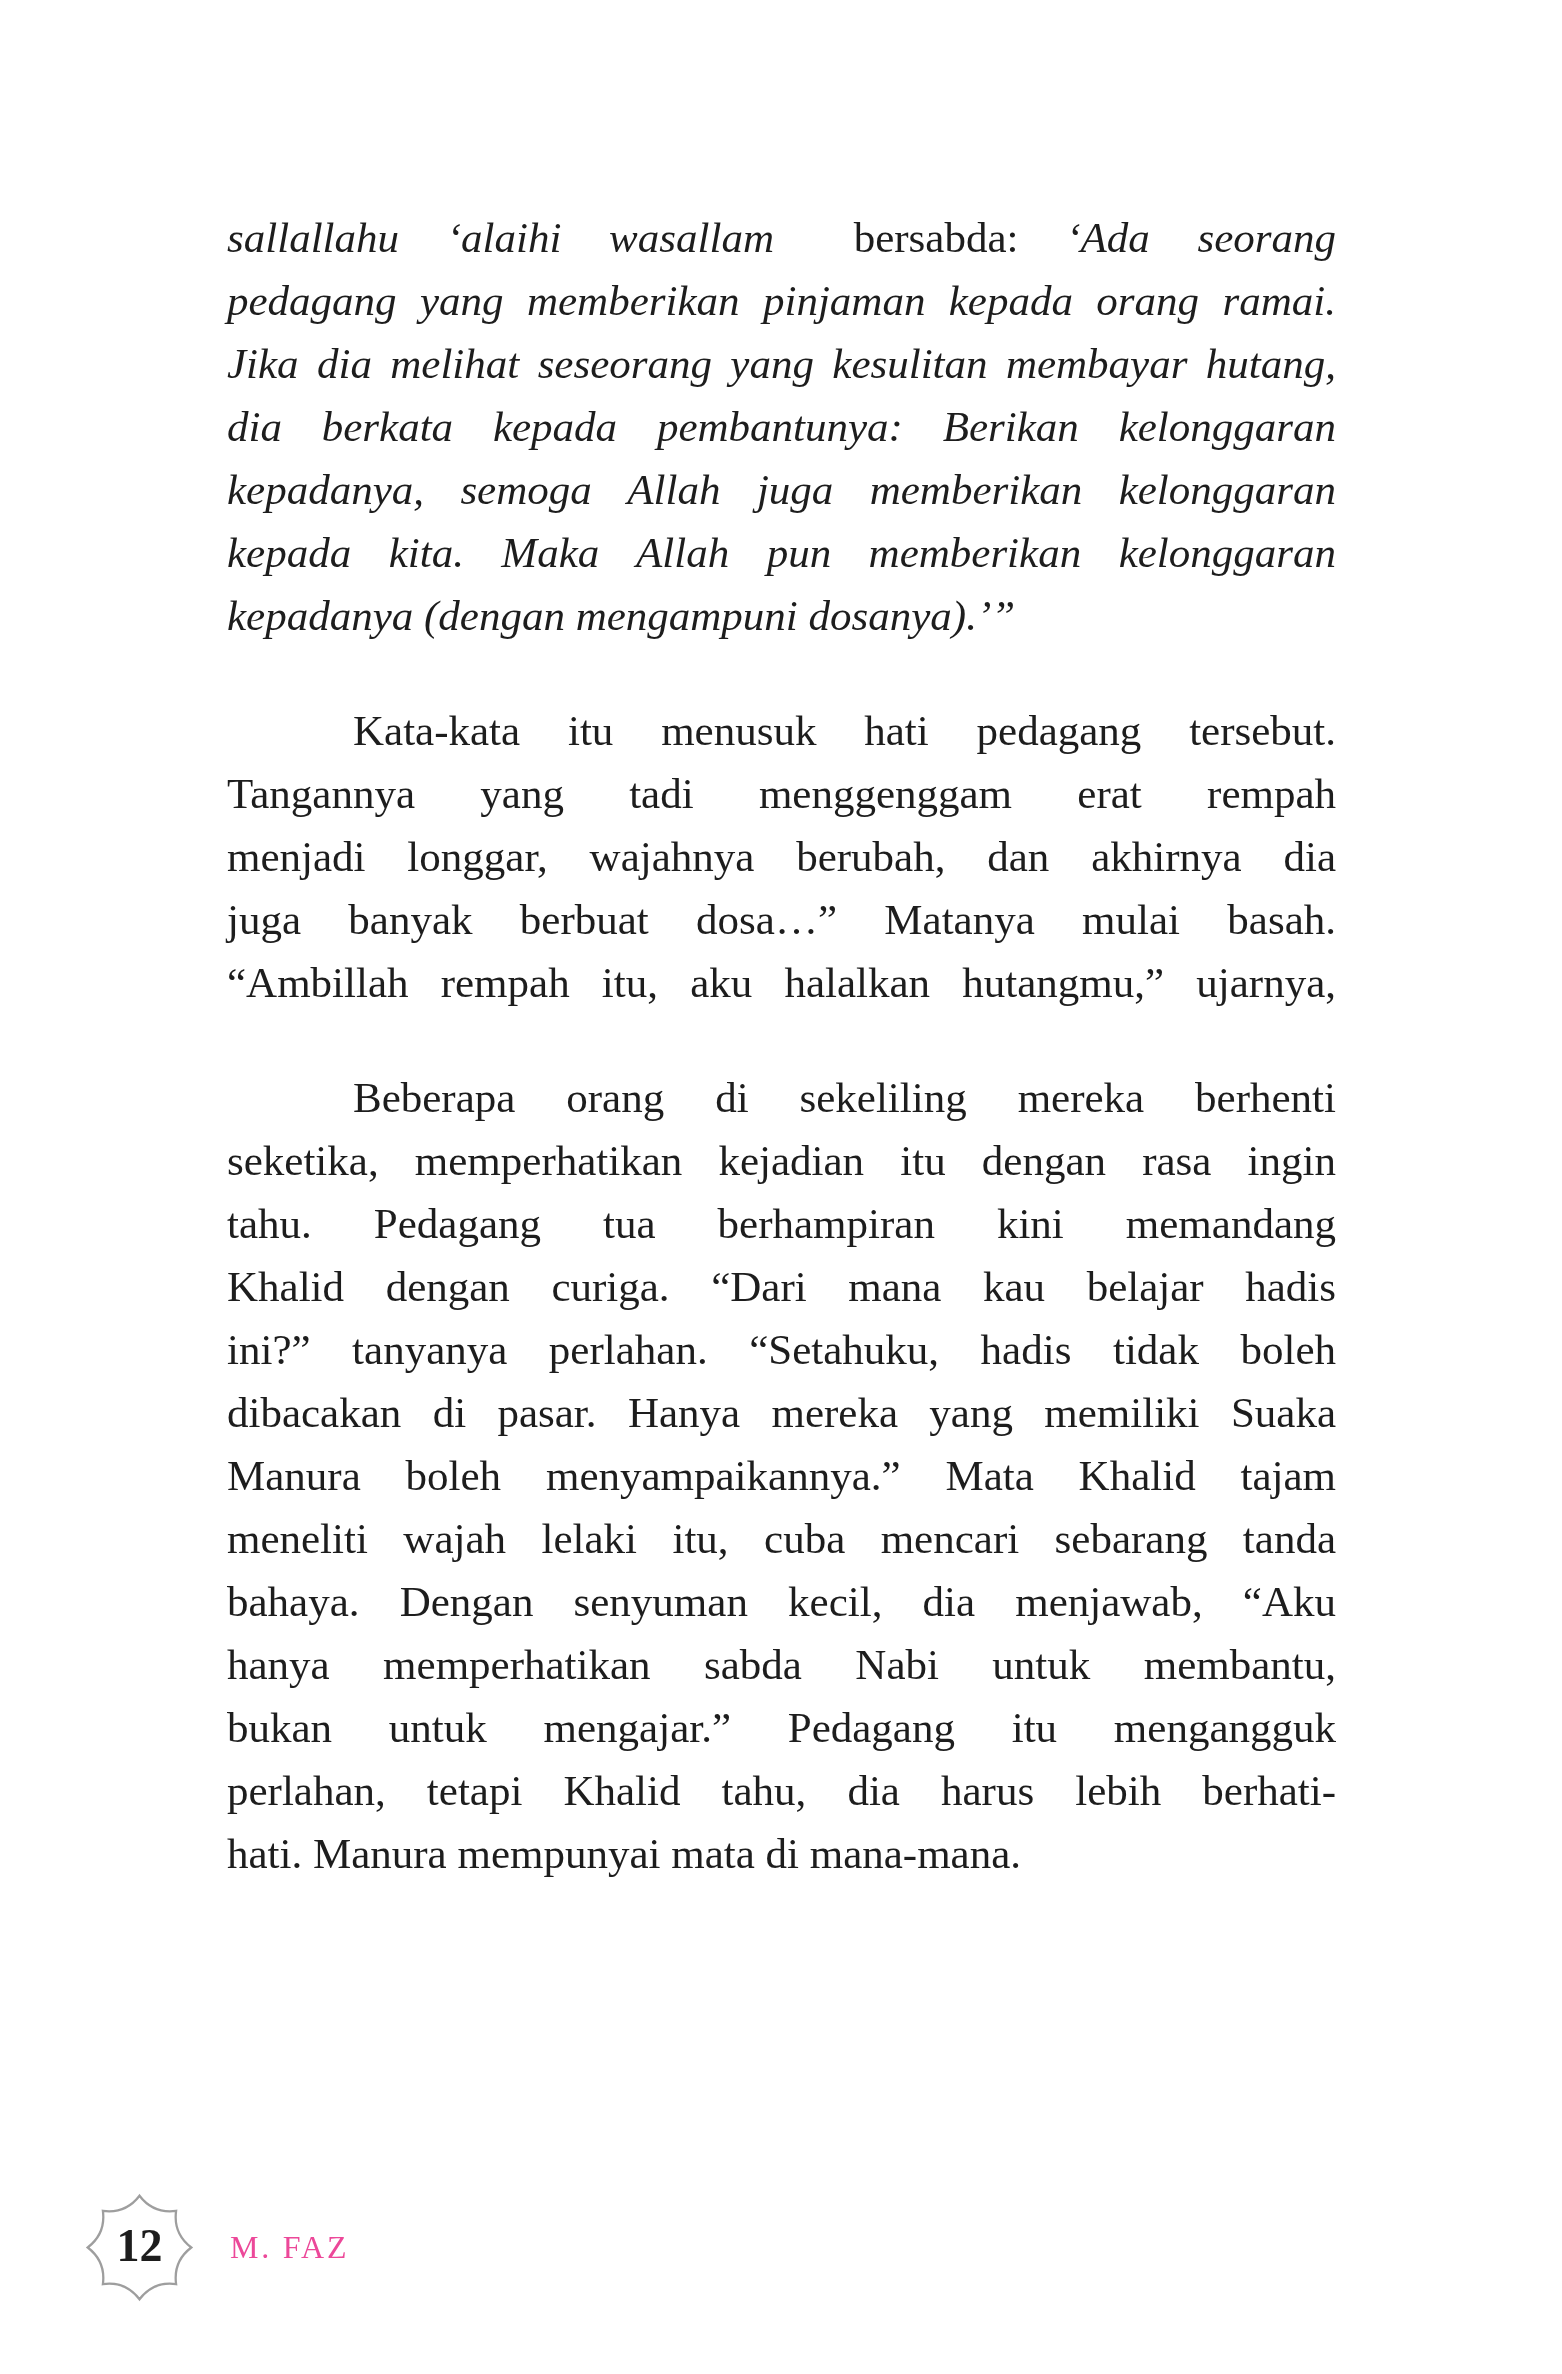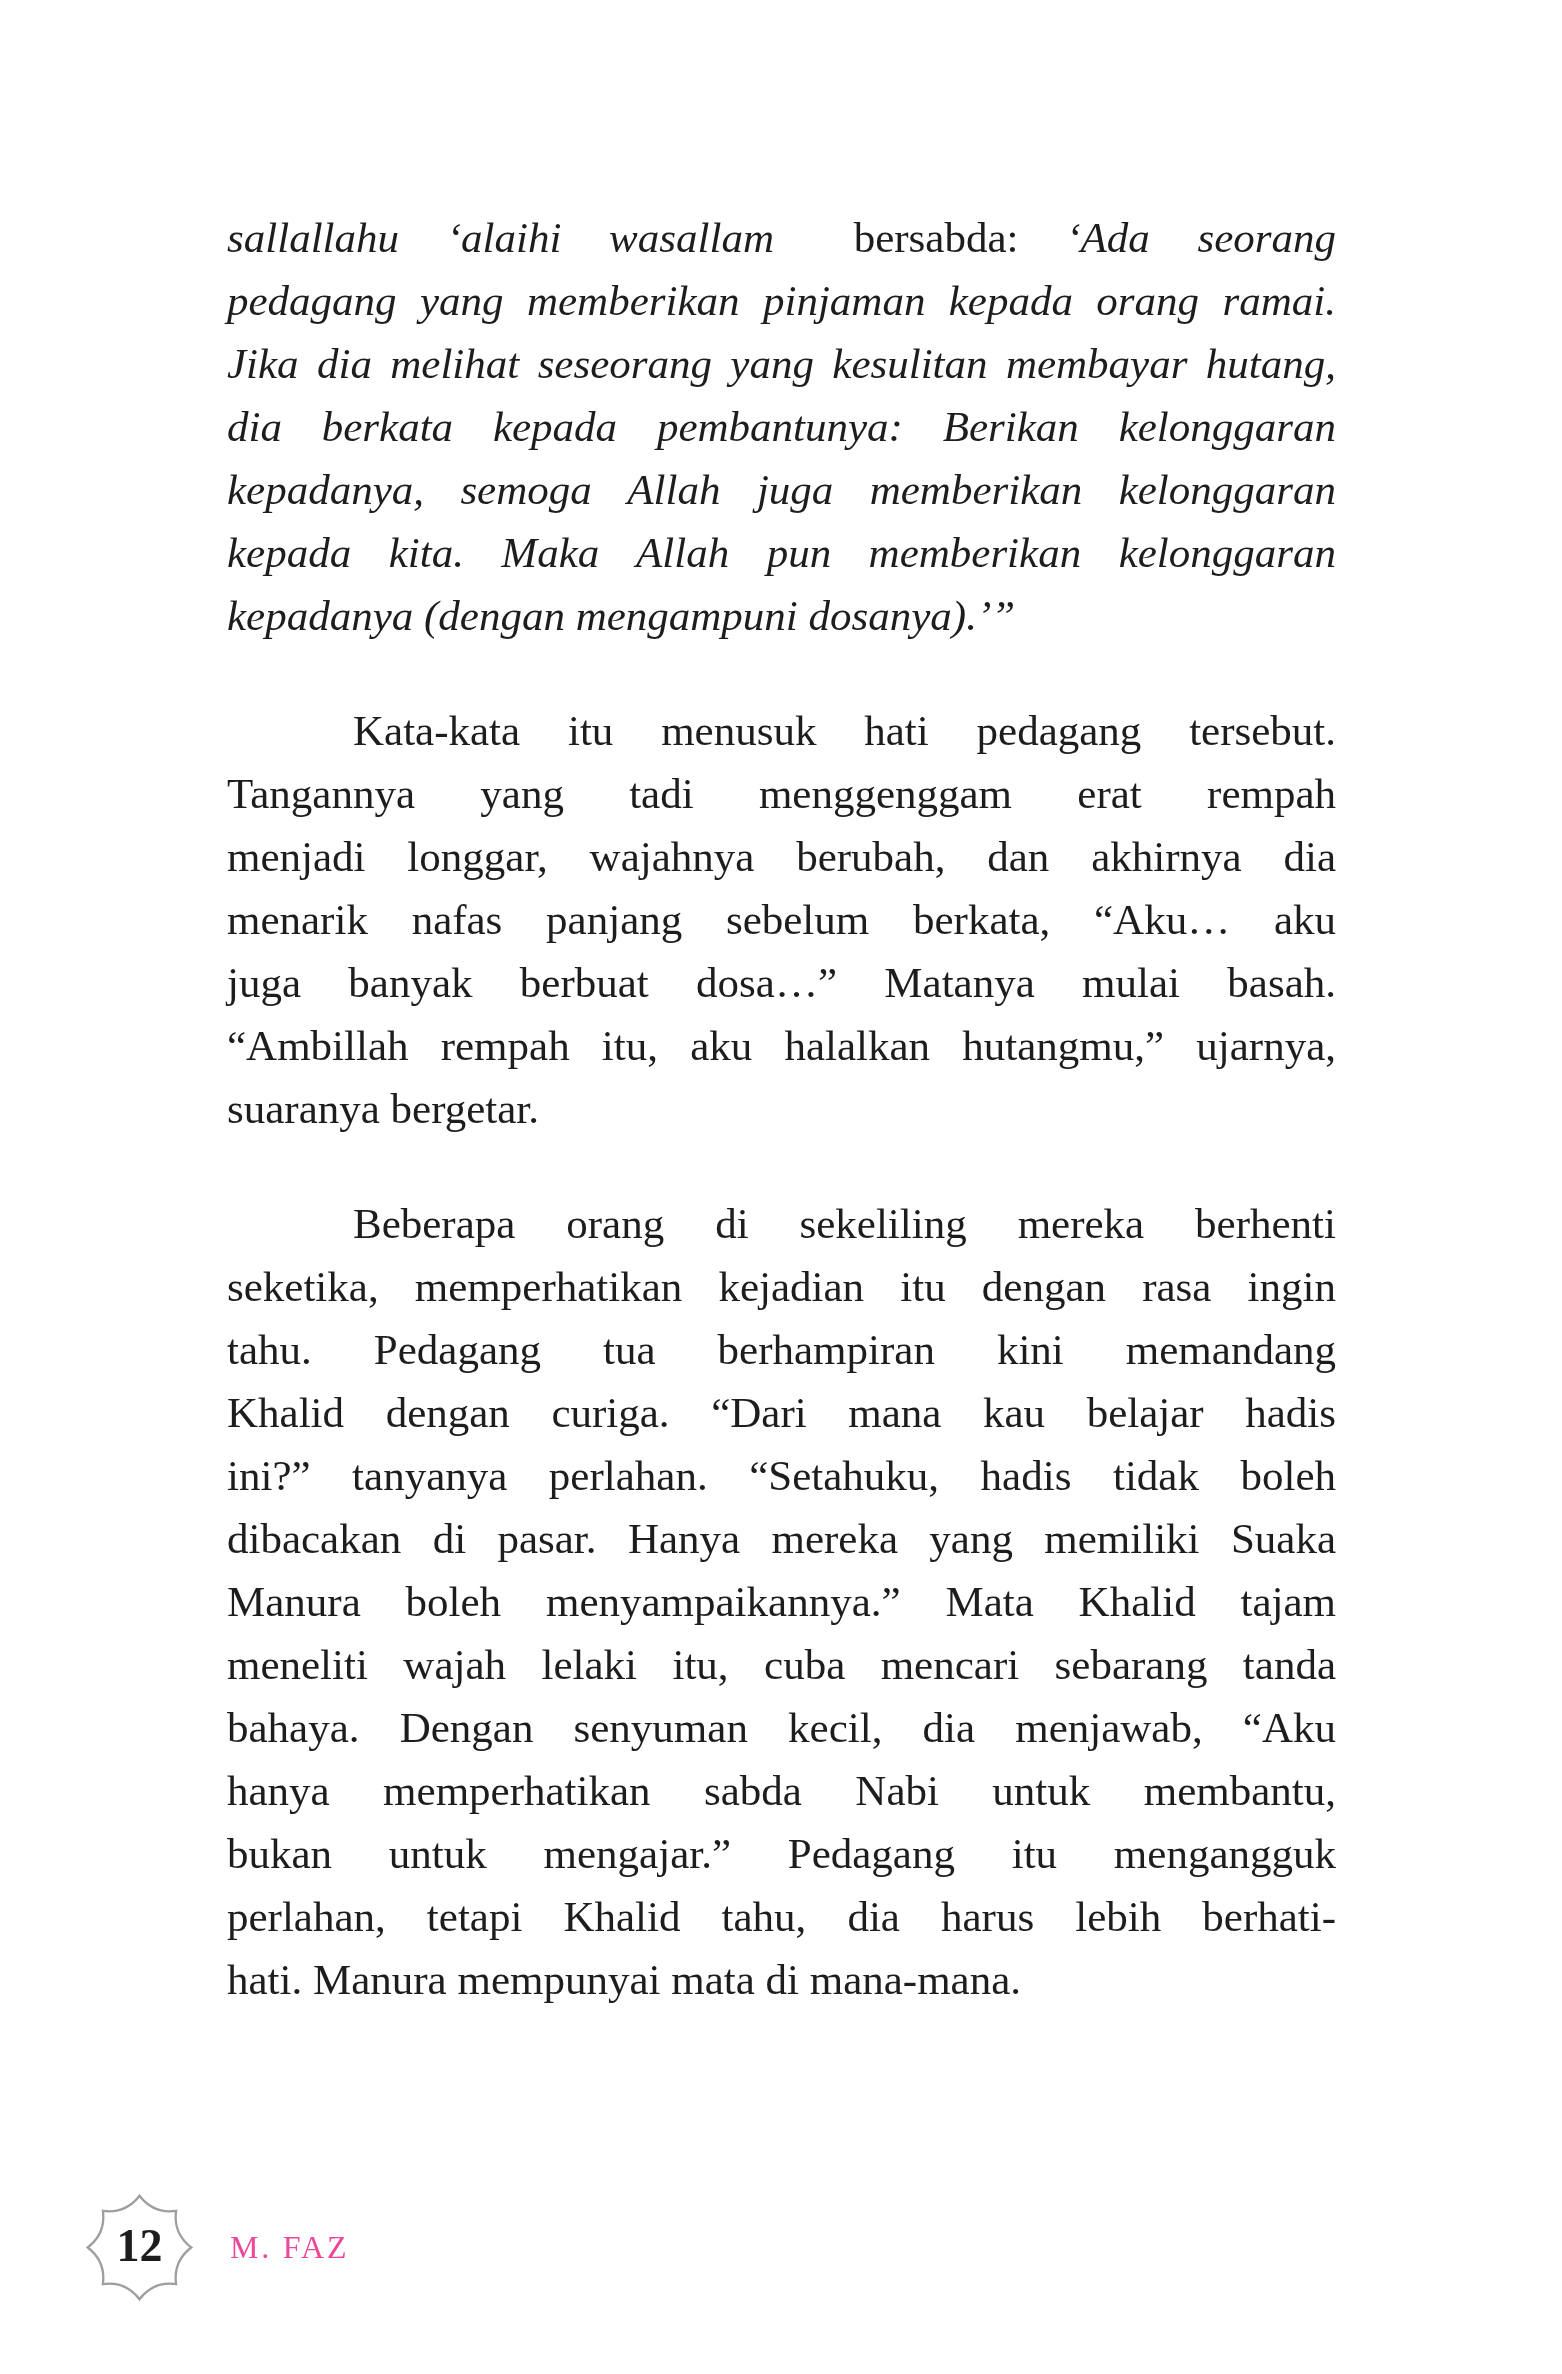--- a/index.html
+++ b/index.html
@@ -78,24 +78,22 @@
       <div class="line"><span>Jika dia melihat seseorang yang kesulitan membayar hutang,</span></div>
       <div class="line"><span>dia berkata kepada pembantunya: Berikan kelonggaran</span></div>
       <div class="line"><span>kepadanya, semoga Allah juga memberikan kelonggaran</span></div>
       <div class="line"><span>kepada kita. Maka Allah pun memberikan kelonggaran</span></div>
       <div class="line last"><span>kepadanya (dengan mengampuni dosanya).’”</span></div>
     </div>
     <div class="paragraph">
       <div class="line indent"><span>Kata-kata itu menusuk hati pedagang tersebut.</span></div>
       <div class="line"><span>Tangannya yang tadi menggenggam erat rempah</span></div>
       <div class="line"><span>menjadi longgar, wajahnya berubah, dan akhirnya dia</span></div>
-      <div class="line"><span>menarik nafas panjang sebelum berkata, “Aku… aku</span></div>
       <div class="line"><span>juga banyak berbuat dosa…” Matanya mulai basah.</span></div>
       <div class="line"><span>“Ambillah rempah itu, aku halalkan hutangmu,” ujarnya,</span></div>
-      <div class="line last"><span>suaranya bergetar.</span></div>
     </div>
     <div class="paragraph">
       <div class="line indent"><span>Beberapa orang di sekeliling mereka berhenti</span></div>
       <div class="line"><span>seketika, memperhatikan kejadian itu dengan rasa ingin</span></div>
       <div class="line"><span>tahu. Pedagang tua berhampiran kini memandang</span></div>
       <div class="line"><span>Khalid dengan curiga. “Dari mana kau belajar hadis</span></div>
       <div class="line"><span>ini?” tanyanya perlahan. “Setahuku, hadis tidak boleh</span></div>
       <div class="line"><span>dibacakan di pasar. Hanya mereka yang memiliki Suaka</span></div>
       <div class="line"><span>Manura boleh menyampaikannya.” Mata Khalid tajam</span></div>
       <div class="line"><span>meneliti wajah lelaki itu, cuba mencari sebarang tanda</span></div>

